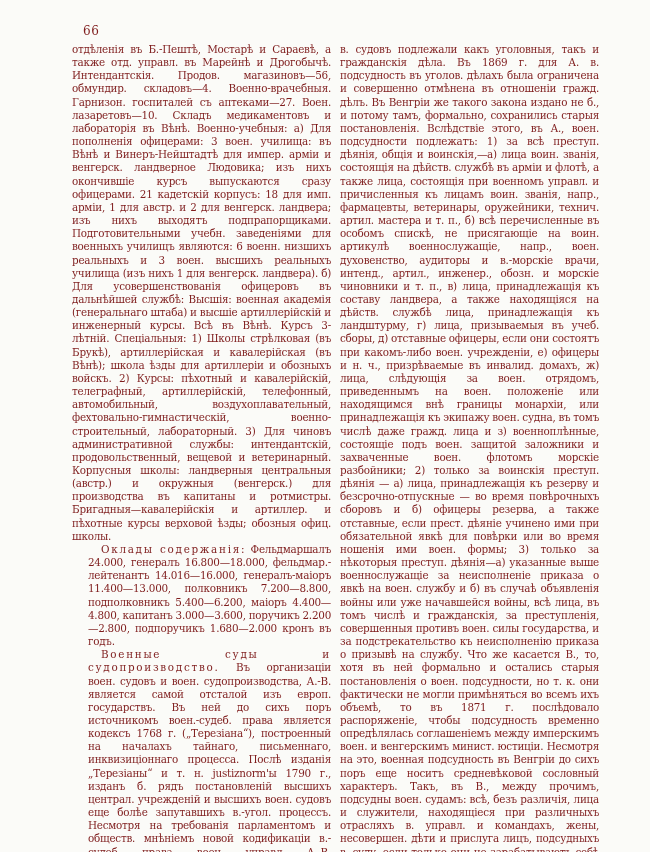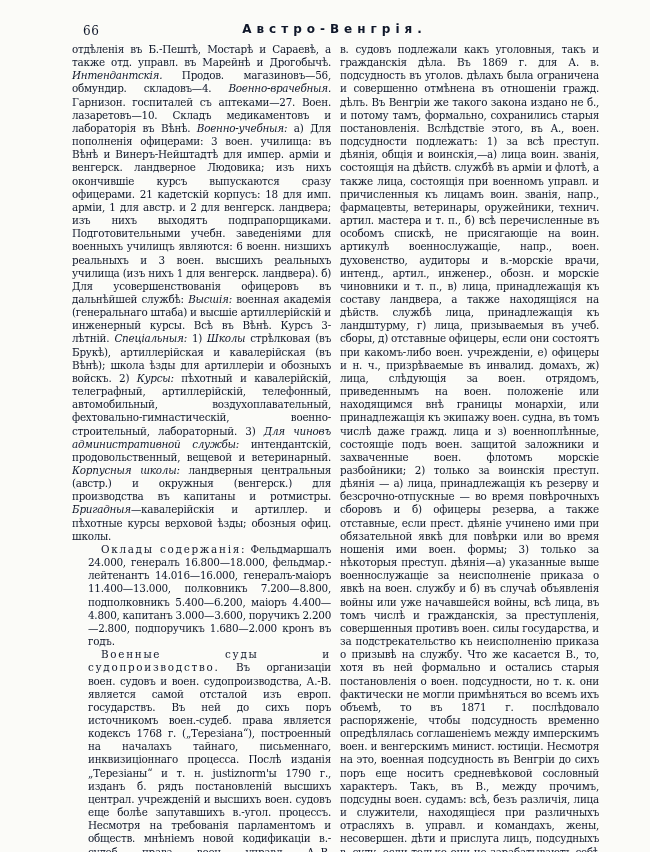--- a/index.html
+++ b/index.html
@@ -1,34 +1,33 @@
 <!DOCTYPE html>
 <html><head>
 <meta charset="utf-8">
 <style>
   html,body{margin:0;padding:0;}
   body{width:650px;height:852px;background:#fbfbf8;overflow:hidden;}
-  .page{position:relative;width:514px;height:852px;font-family:"DejaVu Serif",serif;color:#0f172a;}
+  .page{position:relative;width:514px;height:852px;font-family:"DejaVu Serif",serif;color:#7f1d1d;}
   .header{position:absolute;top:22px;left:72px;width:525px;height:18px;}
   .pagenum{position:absolute;left:11px;top:2px;font-size:12px;letter-spacing:0.5px;}
   .title{display:block;text-align:center;font-family:"DejaVu Sans",sans-serif;font-weight:bold;font-size:12px;letter-spacing:5px;}
   .columns{position:absolute;top:43px;left:72px;width:527px;display:flex;gap:9px;align-items:flex-start;}
   .col{width:259px;font-size:10.4px;line-height:13.15px;text-align:justify;letter-spacing:-0.25px;word-spacing:-0.2px;}
   .para{margin:0;}
   .para.indent{text-indent:13px;margin-left:16px;}
-  .italic{font-style:italic;}
+  .italic{}
   .spaced{letter-spacing:1.7px;}
 </style>
 </head>
 <body>
 
 <div class="page">
   <div class="header">
     <span class="pagenum">66</span>
-    <span class="title">Австро-Венгрія.</span>
   </div>
   <div class="columns">
     <div class="col" id="col-left">
         <p class="para"><span>отдѣленія въ Б.-Пештѣ, Мостарѣ и Сараевѣ, а также отд. управл. въ Марейнѣ и Дрогобычѣ. </span><span class="italic">Интендантскія.</span><span> Продов. магазиновъ—56, обмундир. складовъ—4. </span><span class="italic">Военно-врачебныя.</span><span> Гарнизон. госпиталей съ аптеками—27. Воен. лазаретовъ—10. Складъ медикаментовъ и лабораторія въ Вѣнѣ. </span><span class="italic">Военно-учебныя:</span><span> а) Для пополненія офицерами: 3 воен. училища: въ Вѣнѣ и Винеръ-Нейштадтѣ для импер. арміи и венгерск. ландверное Людовика; изъ нихъ окончившіе курсъ выпускаются сразу офицерами. 21 кадетскій корпусъ: 18 для имп. арміи, 1 для австр. и 2 для венгерск. ландвера; изъ нихъ выходятъ подпрапорщиками. Подготовительными учебн. заведеніями для военныхъ училищъ являются: 6 военн. низшихъ реальныхъ и 3 воен. высшихъ реальныхъ училища (изъ нихъ 1 для венгерск. ландвера). б) Для усовершенствованія офицеровъ въ дальнѣйшей службѣ: </span><span class="italic">Высшія:</span><span> военная академія (генеральнаго штаба) и высшіе артиллерійскій и инженерный курсы. Всѣ въ Вѣнѣ. Курсъ 3-лѣтній. </span><span class="italic">Спеціальныя:</span><span> 1) </span><span class="italic">Школы</span><span> стрѣлковая (въ Брукѣ), артиллерійская и кавалерійская (въ Вѣнѣ); школа ѣзды для артиллеріи и обозныхъ войскъ. 2) </span><span class="italic">Курсы:</span><span> пѣхотный и кавалерійскій, телеграфный, артиллерійскій, телефонный, автомобильный, воздухоплавательный, фехтовально-гимнастическій, военно-строительный, лабораторный. 3) </span><span class="italic">Для чиновъ административной службы:</span><span> интендантскій, продовольственный, вещевой и ветеринарный. </span><span class="italic">Корпусныя школы:</span><span> ландверныя центральныя (австр.) и окружныя (венгерск.) для производства въ капитаны и ротмистры. </span><span class="italic">Бригадныя</span><span>—кавалерійскія и артиллер. и пѣхотные курсы верховой ѣзды; обозныя офиц. школы.</span></p>
         <p class="para indent"><span class="spaced">Оклады содержанія:</span><span> Фельдмаршалъ 24.000, генералъ 16.800—18.000, фельдмар.-лейтенантъ 14.016—16.000, генералъ-маіоръ 11.400—13.000, полковникъ 7.200—8.800, подполковникъ 5.400—6.200, маіоръ 4.400—4.800, капитанъ 3.000—3.600, поручикъ 2.200—2.800, подпоручикъ 1.680—2.000 кронъ въ годъ.</span></p>
         <p class="para indent"><span class="spaced">Военные суды и судопроизводство.</span><span> Въ организаціи воен. судовъ и воен. судопроизводства, А.-В. является самой отсталой изъ европ. государствъ. Въ ней до сихъ поръ источникомъ воен.-судеб. права является кодексъ 1768 г. („Терезіана“), построенный на началахъ тайнаго, письменнаго, инквизиціоннаго процесса. Послѣ изданія „Терезіаны“ и т. н. justiznorm'ы 1790 г., изданъ б. рядъ постановленій высшихъ централ. учрежденій и высшихъ воен. судовъ еще болѣе запутавшихъ в.-угол. процессъ. Несмотря на требованія парламентомъ и обществ. мнѣніемъ новой кодификаціи в.-судеб. права, воен. управл. А.-В. ограничилось только изданіемъ въ 1884 г. сборника дѣйствующихъ процессуал. опредѣленій подъ заглавіемъ: „Militärstrafprozessordnung, amtliche Zusammenstellung der über das Strafverfahren bei den Gerichten des stehenden Heeres und der Kriegsmarine bestehenden Gesetze und Vorschriften“. Современная организація в. судовъ и в. судопр. въ А.-В. представляется въ слѣдующемъ видѣ. Военная подсудность опредѣляется различными постановленіями для обѣихъ половинъ монархіи. До введенія всеобщ. воин. повинности в.-суд. право носило чисто-сословный характеръ, вслѣдствіе чего воен. подсудность распространялась не только на в.-служащихъ, но и на ихъ женъ, дѣтей и слугъ, при чемъ юрисдикціи</span></p>
       </div>
     <div class="col" id="col-right">
         <p class="para"><span>в. судовъ подлежали какъ уголовныя, такъ и гражданскія дѣла. Въ 1869 г. для А. в. подсудность въ уголов. дѣлахъ была ограничена и совершенно отмѣнена въ отношеніи гражд. дѣлъ. Въ Венгріи же такого закона издано не б., и потому тамъ, формально, сохранились старыя постановленія. Вслѣдствіе этого, въ А., воен. подсудности подлежатъ: 1) за всѣ преступ. дѣянія, общія и воинскія,—а) лица воин. званія, состоящія на дѣйств. службѣ въ арміи и флотѣ, а также лица, состоящія при военномъ управл. и причисленныя къ лицамъ воин. званія, напр., фармацевты, ветеринары, оружейники, технич. артил. мастера и т. п., б) всѣ перечисленные въ особомъ спискѣ, не присягающіе на воин. артикулѣ военнослужащіе, напр., воен. духовенство, аудиторы и в.-морскіе врачи, интенд., артил., инженер., обозн. и морскіе чиновники и т. п., в) лица, принадлежащія къ составу ландвера, а также находящіяся на дѣйств. службѣ лица, принадлежащія къ ландштурму, г) лица, призываемыя въ учеб. сборы, д) отставные офицеры, если они состоятъ при какомъ-либо воен. учрежденіи, е) офицеры и н. ч., призрѣваемые въ инвалид. домахъ, ж) лица, слѣдующія за воен. отрядомъ, приведеннымъ на воен. положеніе или находящимся внѣ границы монархіи, или принадлежащія къ экипажу воен. судна, въ томъ числѣ даже гражд. лица и з) военноплѣнные, состоящіе подъ воен. защитой заложники и захваченные воен. флотомъ морскіе разбойники; 2) только за воинскія преступ. дѣянія — а) лица, принадлежащія къ резерву и безсрочно-отпускные — во время повѣрочныхъ сборовъ и б) офицеры резерва, а также отставные, если прест. дѣяніе учинено ими при обязательной явкѣ для повѣрки или во время ношенія ими воен. формы; 3) только за нѣкоторыя преступ. дѣянія—а) указанные выше военнослужащіе за неисполненіе приказа о явкѣ на воен. службу и б) въ случаѣ объявленія войны или уже начавшейся войны, всѣ лица, въ томъ числѣ и гражданскія, за преступленія, совершенныя противъ воен. силы государства, и за подстрекательство къ неисполненію приказа о призывѣ на службу. Что же касается В., то, хотя въ ней формально и остались старыя постановленія о воен. подсудности, но т. к. они фактически не могли примѣняться во всемъ ихъ объемѣ, то въ 1871 г. послѣдовало распоряженіе, чтобы подсудность временно опредѣлялась соглашеніемъ между имперскимъ воен. и венгерскимъ минист. юстиціи. Несмотря на это, военная подсудность въ Венгріи до сихъ поръ еще носитъ средневѣковой сословный характеръ. Такъ, въ В., между прочимъ, подсудны воен. судамъ: всѣ, безъ различія, лица и служители, находящіеся при различныхъ отрасляхъ в. управл. и командахъ, жены, несовершен. дѣти и прислуга лицъ, подсудныхъ в. суду, если только они не зарабатываютъ себѣ самостоятельно содержанія; внѣбрач. дѣти, если мать ихъ подчинена воен. подсудности; воспитанники в.-уч. заведеній; швейцары, сторожа и дворники въ казармахъ, инвалидныхъ домахъ и другихъ воен. строеніяхъ. Военное судоустройство въ А.-В. совершенно устраняетъ изъ процесса стороны и устанавливаетъ ревизіонный порядокъ пересмотра судеб. приговоровъ. Оно характеризуется также большимъ вліяніемъ в. начальства на весь ходъ дѣла и отсутствіемъ независимости в. судовъ.</span></p>
       </div>

